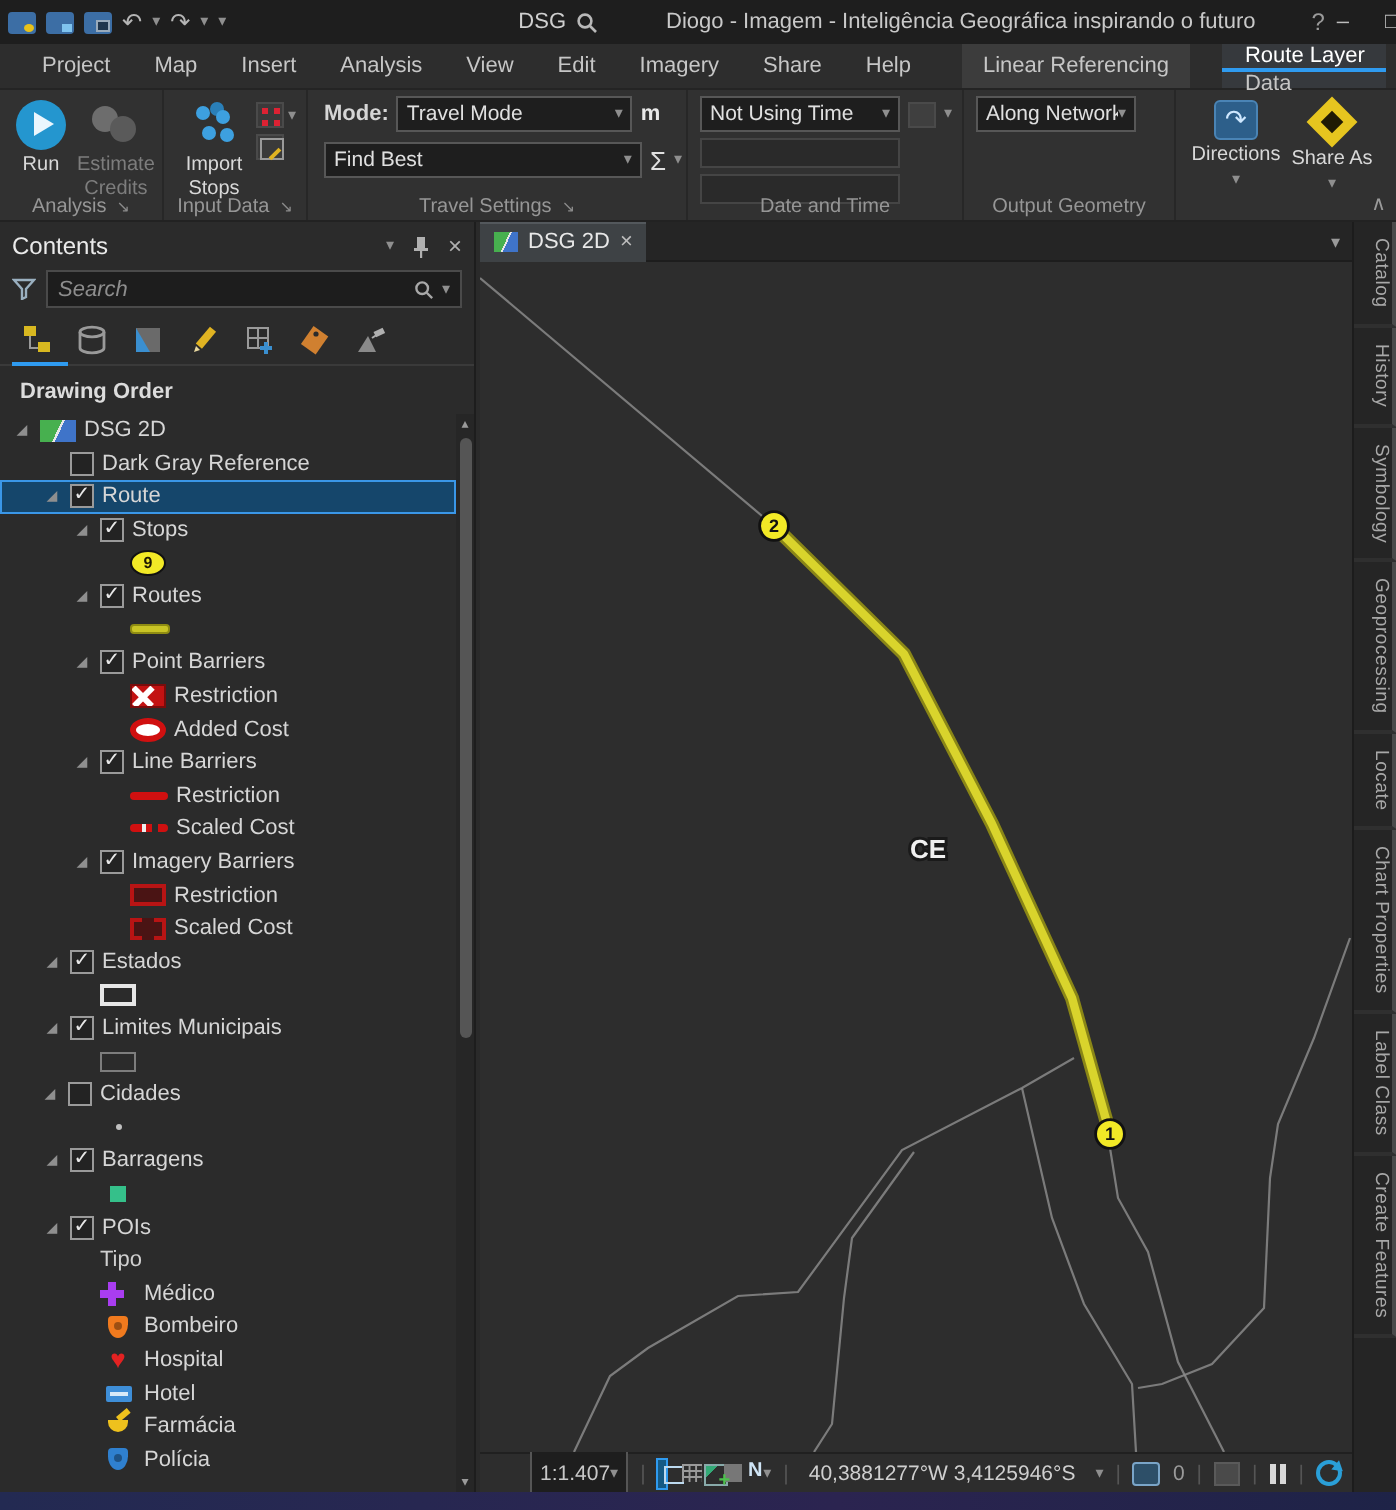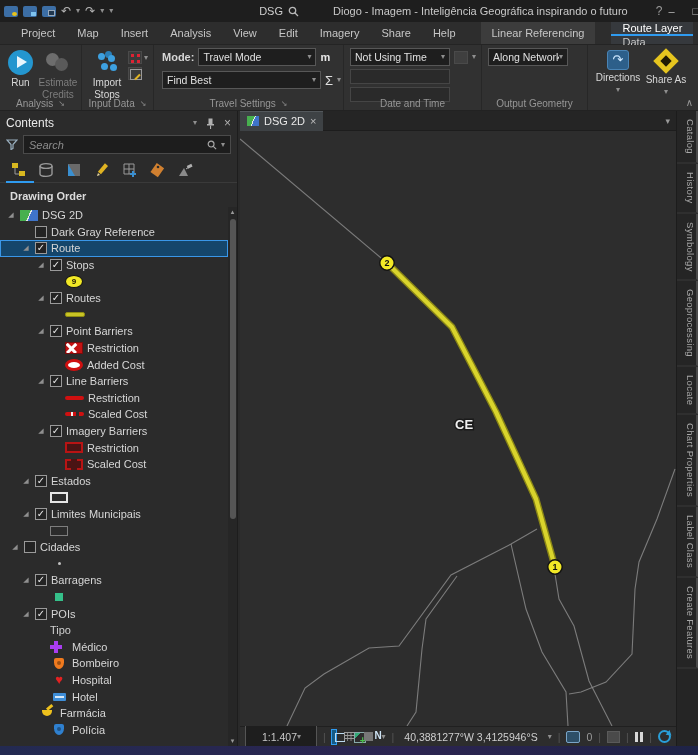--- a/index.html
+++ b/index.html
@@ -134,21 +134,21 @@
   
   .maparea { position:absolute; top:111px; left:240px; right:22px; bottom:9px; display:flex; flex-direction:column; background:#252525; }
   .maptabbar { height:20px; background:#252525; display:flex; align-items:center; border-bottom:1px solid #1d1d1d; }
   .maptab { height:20px; display:flex; align-items:center; gap:5px; padding:0 7px; background:#3e4245; color:#e8e8e8; border-top:1px solid #53585c; }
   .maptab .sym-mapthumb { width:12px; height:10px; }
   .maptab .x { color:#bdbdbd; font-size:11px; }
   .maptabchev { margin-left:auto; padding-right:6px; color:#9a9a9a; font-size:9px; }
   .canvas { flex:1; position:relative; background:#2d2d2d; overflow:hidden; }
   .canvas svg { position:absolute; inset:0; }
   .mapstatus { height:20px; background:#2d2d2d; border-top:1px solid #202020; display:flex; align-items:center; gap:6px; padding:0 5px; font-size:10.5px; color:#c8c8c8; }
-  .scalecombo { width:72px; height:29px; background:#1e1e1e; border:1px solid #555; display:flex; align-items:center; padding:0 16px; }
+  .scalecombo { width:72px; height:29px; background:#1e1e1e; border:1px solid #555; display:flex; align-items:center; padding:0 4px;margin-left:20px; }
   .scalecombo .cv { flex:1; }
   .sbsep { color:#555; }
   .sbic { width:15px; height:14px; position:relative; display:inline-block; }
   .sbic.hl { background:#155a85; outline:1px solid #2f9bf0; }
   .sbic.hl::after { content:""; position:absolute; left:3px; top:3px; width:8px; height:7px; border:1px solid #bcd9ef; }
   .sbic.grid::after { content:""; position:absolute; left:2px; top:2px; width:10px; height:9px;
       background:linear-gradient(#9a9a9a 1px,transparent 1px) 0 0/10px 3px, linear-gradient(90deg,#9a9a9a 1px,transparent 1px) 0 0/3.3px 9px; }
   .sbic.selmap::after { content:""; position:absolute; left:2px; top:2px; width:10px; height:9px; border:1px solid #8aa; background:linear-gradient(135deg,#3a7 30%,transparent 30%); }
   .sbic.plus::before { content:""; position:absolute; left:2px; top:2px; width:9px; height:9px; background:#777; }
   .sbic.plus::after { content:"+"; position:absolute; right:0; bottom:-2px; color:#4dc24d; font-weight:bold; font-size:10px; }
@@ -486,21 +486,21 @@
           </div>
           <div class="trow" style="padding-left:21px">
             <span class="exp">◢</span>
             <span class="cb">✓</span>
             <span class="tlabel">Limites Municipais</span>
           </div>
           <div class="trow" style="padding-left:36px">
             <span class="exp"></span>
             <span class="sym sym-gsq"></span>
           </div>
-          <div class="trow" style="padding-left:10px">
+          <div class="trow" style="padding-left:20px">
             <span class="exp">◢</span>
             <span class="cb"></span>
             <span class="tlabel">Cidades</span>
           </div>
           <div class="trow" style="padding-left:36px">
             <span class="exp"></span>
             <span class="sym sym-dot"></span>
           </div>
           <div class="trow" style="padding-left:21px">
             <span class="exp">◢</span>
@@ -537,21 +537,21 @@
             <span class="sym sym-hospital"></span>
             <span class="tlabel">Hospital</span>
           </div>
           <div class="trow" style="padding-left:36px">
             <span class="exp"></span>
             <span class="sym sym-hotel">
               <span class="bed"></span>
             </span>
             <span class="tlabel">Hotel</span>
           </div>
-          <div class="trow" style="padding-left:24px">
+          <div class="trow" style="padding-left:36px">
             <span class="exp"></span>
             <span class="sym sym-farmacia">
               <span class="mortar"></span>
             </span>
             <span class="tlabel">Farmácia</span>
           </div>
           <div class="trow" style="padding-left:36px">
             <span class="exp"></span>
             <span class="sym sym-policia">
               <span class="shield"></span>

